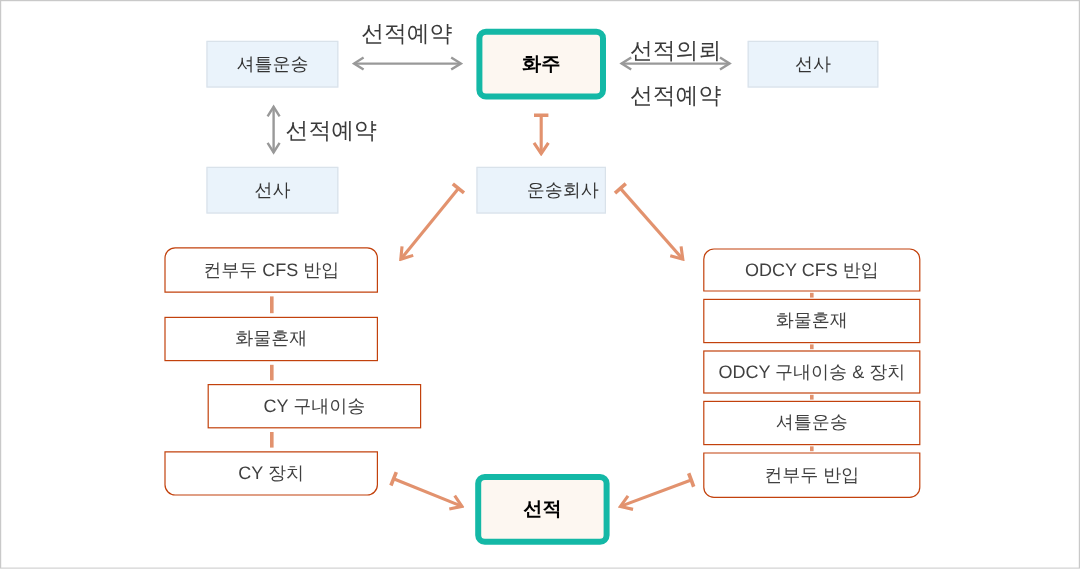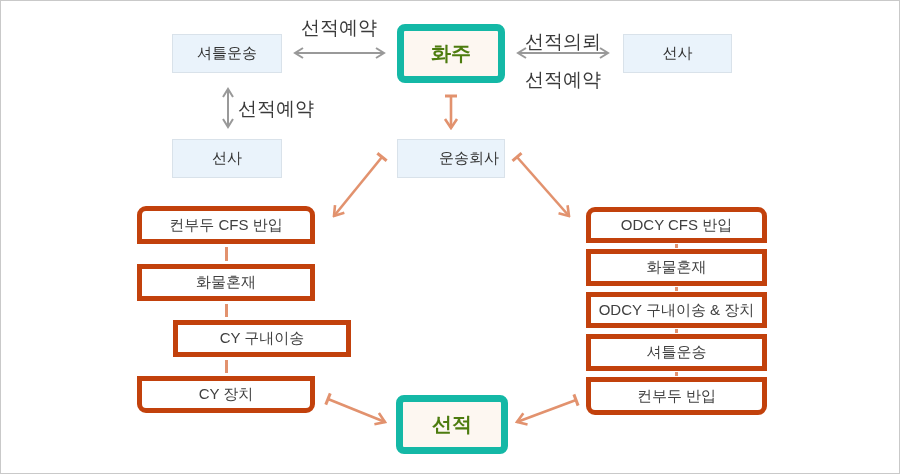--- a/index.html
+++ b/index.html
@@ -7,23 +7,23 @@
   body { font-family:"Liberation Sans","DejaVu Sans",sans-serif; }
   .canvas {
     position:relative; width:900px; height:474px;
     background:#ffffff; border:1px solid #c9c9c9; overflow:hidden;
   }
   .node {
     position:absolute; display:flex; align-items:center; justify-content:center;
     font-size:15px; color:#333; white-space:nowrap;
   }
   .node.blue  { background:#eaf3fb; border:1px solid #d9e2ea; }
-  .node.peach { background:#fdf7f1; border:7px solid #14b8a6; border-radius:8px;
-                color:#4d7c0f; font-weight:bold; font-size:20px; }
-  .node.plain { background:#ffffff; border:5px solid #c2410c; color:#404040; }
+  .node.peach { background:#fdf7f1; border:5px solid #14b8a6; border-radius:8px;
+                color:#000000; font-weight:bold; font-size:16px; }
+  .node.plain { background:#ffffff; border:1px solid #c2410c; color:#404040; }
   .round-top    { border-radius:9px 9px 0 0; }
   .round-bottom { border-radius:0 0 9px 9px; }
   .edge-label {
     position:absolute; font-size:19px; color:#3a3a3a;
     text-align:center; white-space:nowrap;
   }
   .connector-v  { position:absolute; width:3px; background:#e2926e; }
   .connector-dot{ position:absolute; width:3px; height:4px; background:#e2926e; }
   svg.arrows { position:absolute; left:0; top:0; }
 </style>

